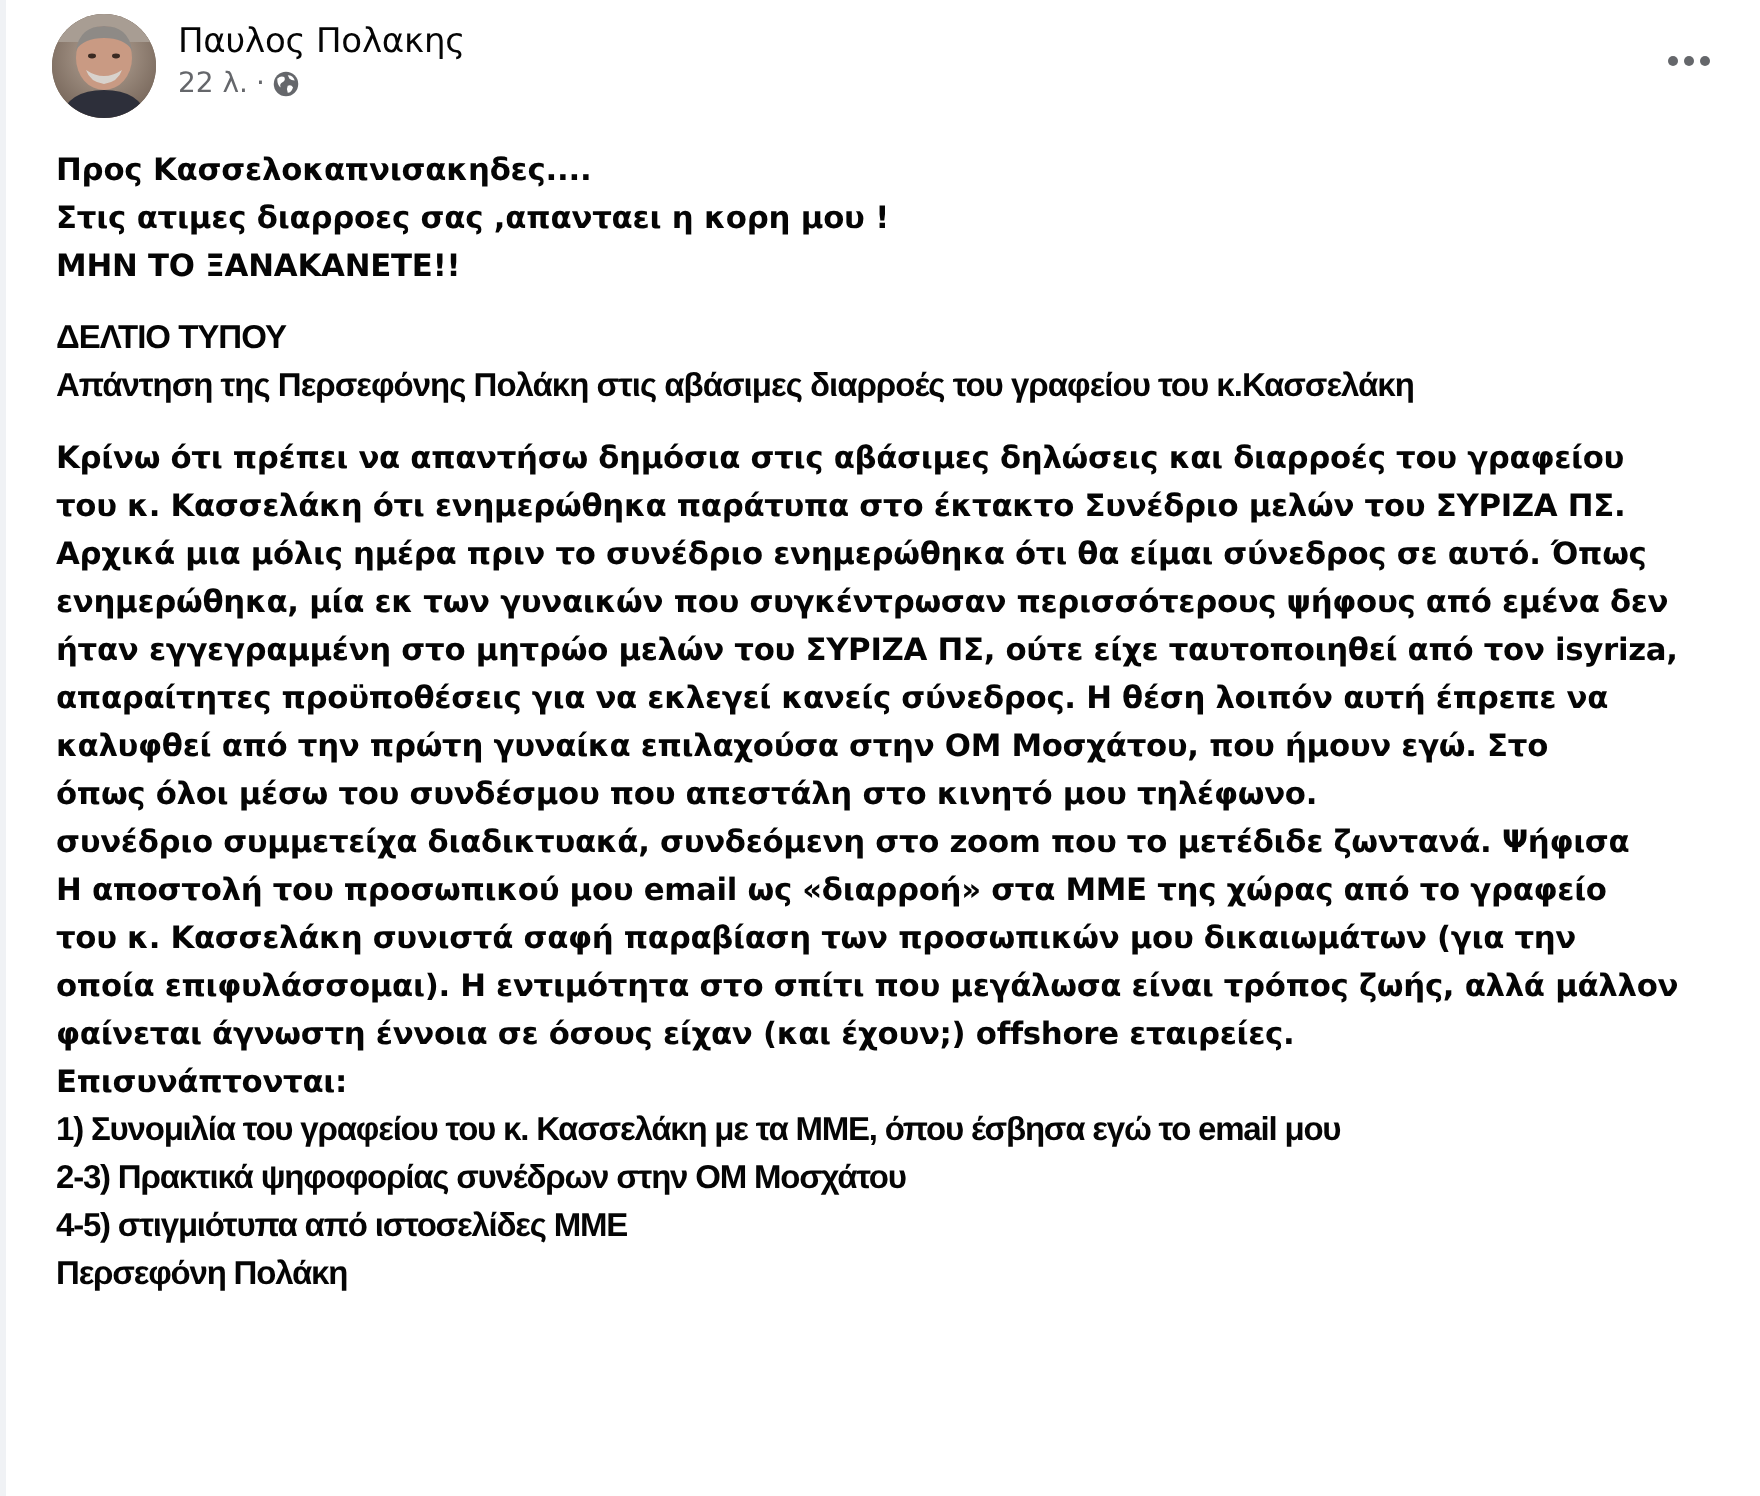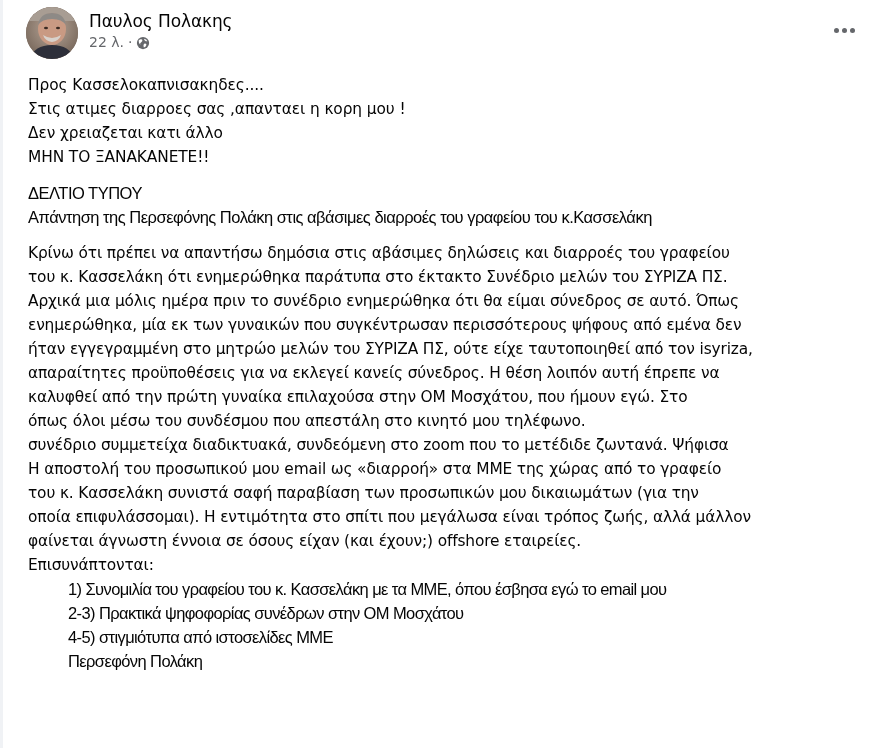--- a/index.html
+++ b/index.html
@@ -91,20 +91,21 @@
       left: 24px;
       top: 73px;
       width: 840px;
       font-size: 16px;
       line-height: 24px;
       color: #050505;
     }
     .body-text .line {
       white-space: nowrap;
       display: block;
+      font-weight: bold;
     }
     .para { margin-bottom: 12px; }
     .press-title .line {
       font-family: "Liberation Sans", sans-serif;
       font-size: 16.5px;
       letter-spacing: -0.5px;
     }
     .main-body .line {
       font-family: "DejaVu Sans", sans-serif;
       font-size: 15.4px;
@@ -112,21 +113,20 @@
     }
     .intro .line {
       font-family: "DejaVu Sans", sans-serif;
       font-size: 15.4px;
       letter-spacing: -0.1px;
     }
     .footer-list .line {
       font-family: "Liberation Sans", sans-serif;
       font-size: 16.5px;
       letter-spacing: -0.6px;
-      margin-left: 40px;
     }
   </style>
 </head>
 <body>
 
 <div class="left-edge"></div>
 
 <div class="post">
 
   <div class="header">
@@ -169,21 +169,20 @@
     <span></span>
     <span></span>
     <span></span>
   </div>
 
   <div class="body-text">
 
     <div class="para intro">
       <span class="line">Προς Κασσελοκαπνισακηδες....</span>
       <span class="line">Στις ατιμες διαρροες σας ,απανταει η κορη μου !</span>
-      <span class="line">Δεν χρειαζεται κατι άλλο</span>
       <span class="line">ΜΗΝ ΤΟ ΞΑΝΑΚΑΝΕΤΕ!!</span>
     </div>
 
     <div class="para press-title">
       <span class="line">ΔΕΛΤΙΟ ΤΥΠΟΥ</span>
       <span class="line">Απάντηση της Περσεφόνης Πολάκη στις αβάσιμες διαρροές του γραφείου του κ.Κασσελάκη</span>
     </div>
 
     <div class="main-body">
       <span class="line">Κρίνω ότι πρέπει να απαντήσω δημόσια στις αβάσιμες δηλώσεις και διαρροές του γραφείου</span>

